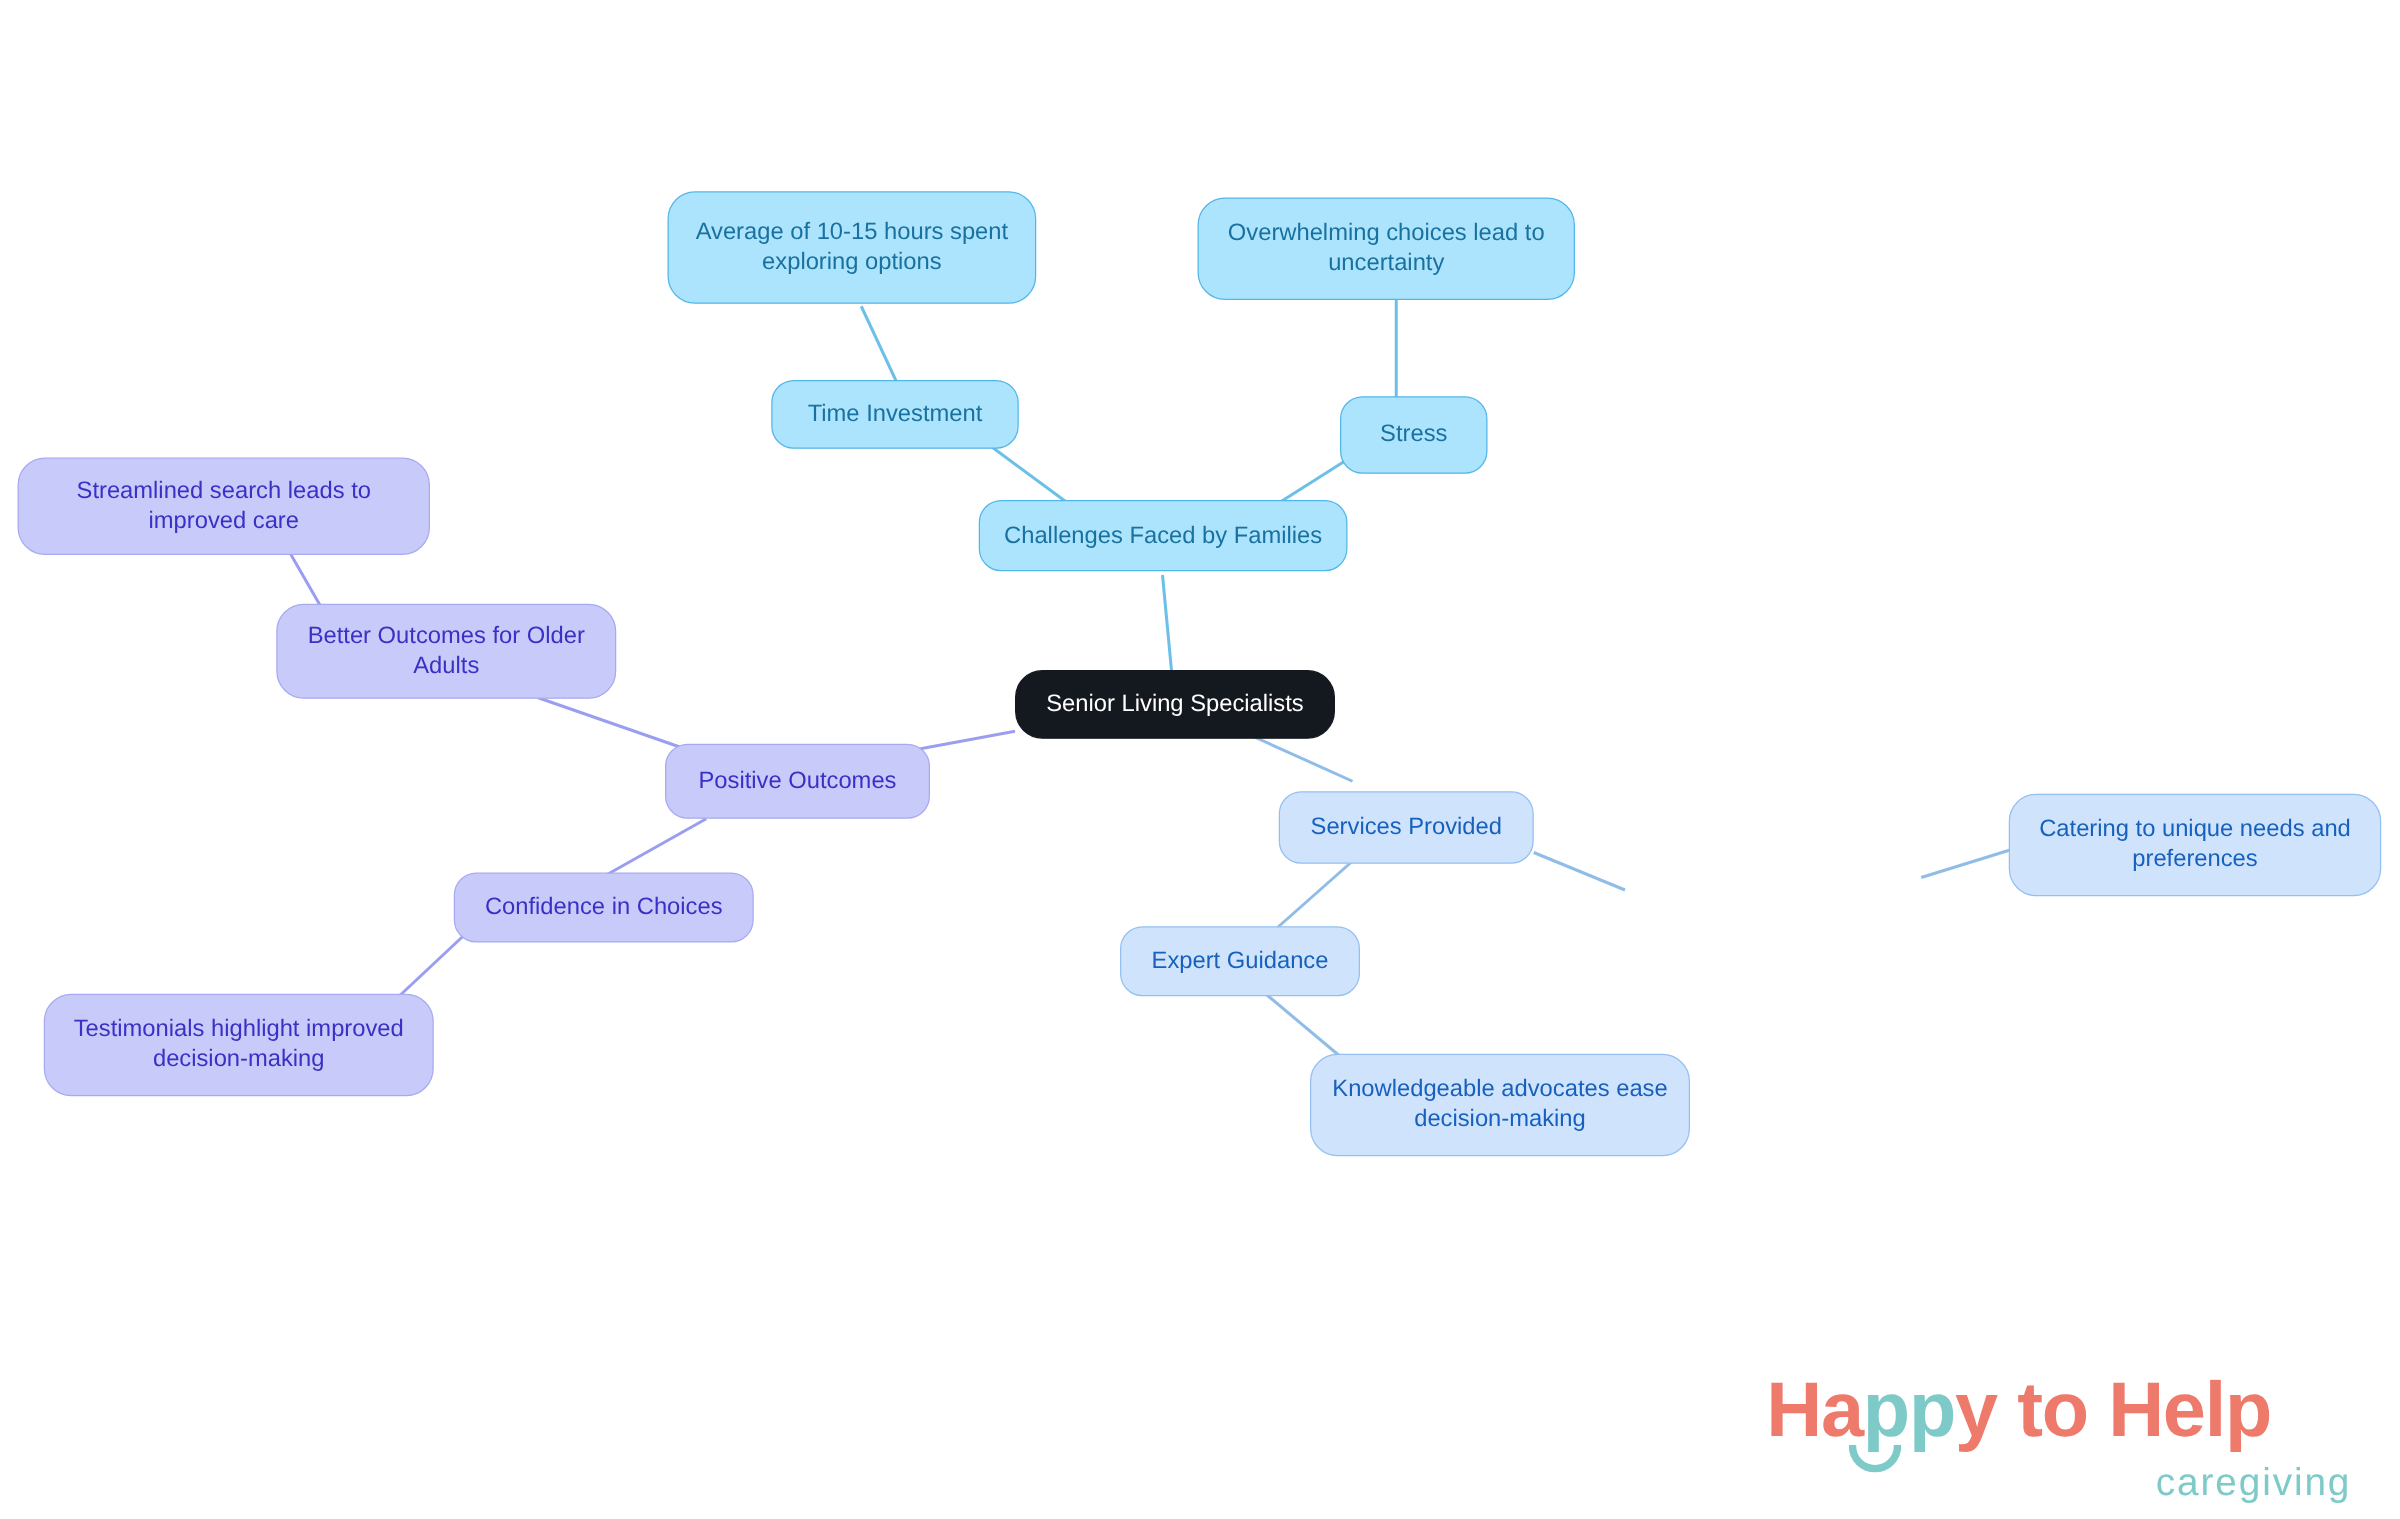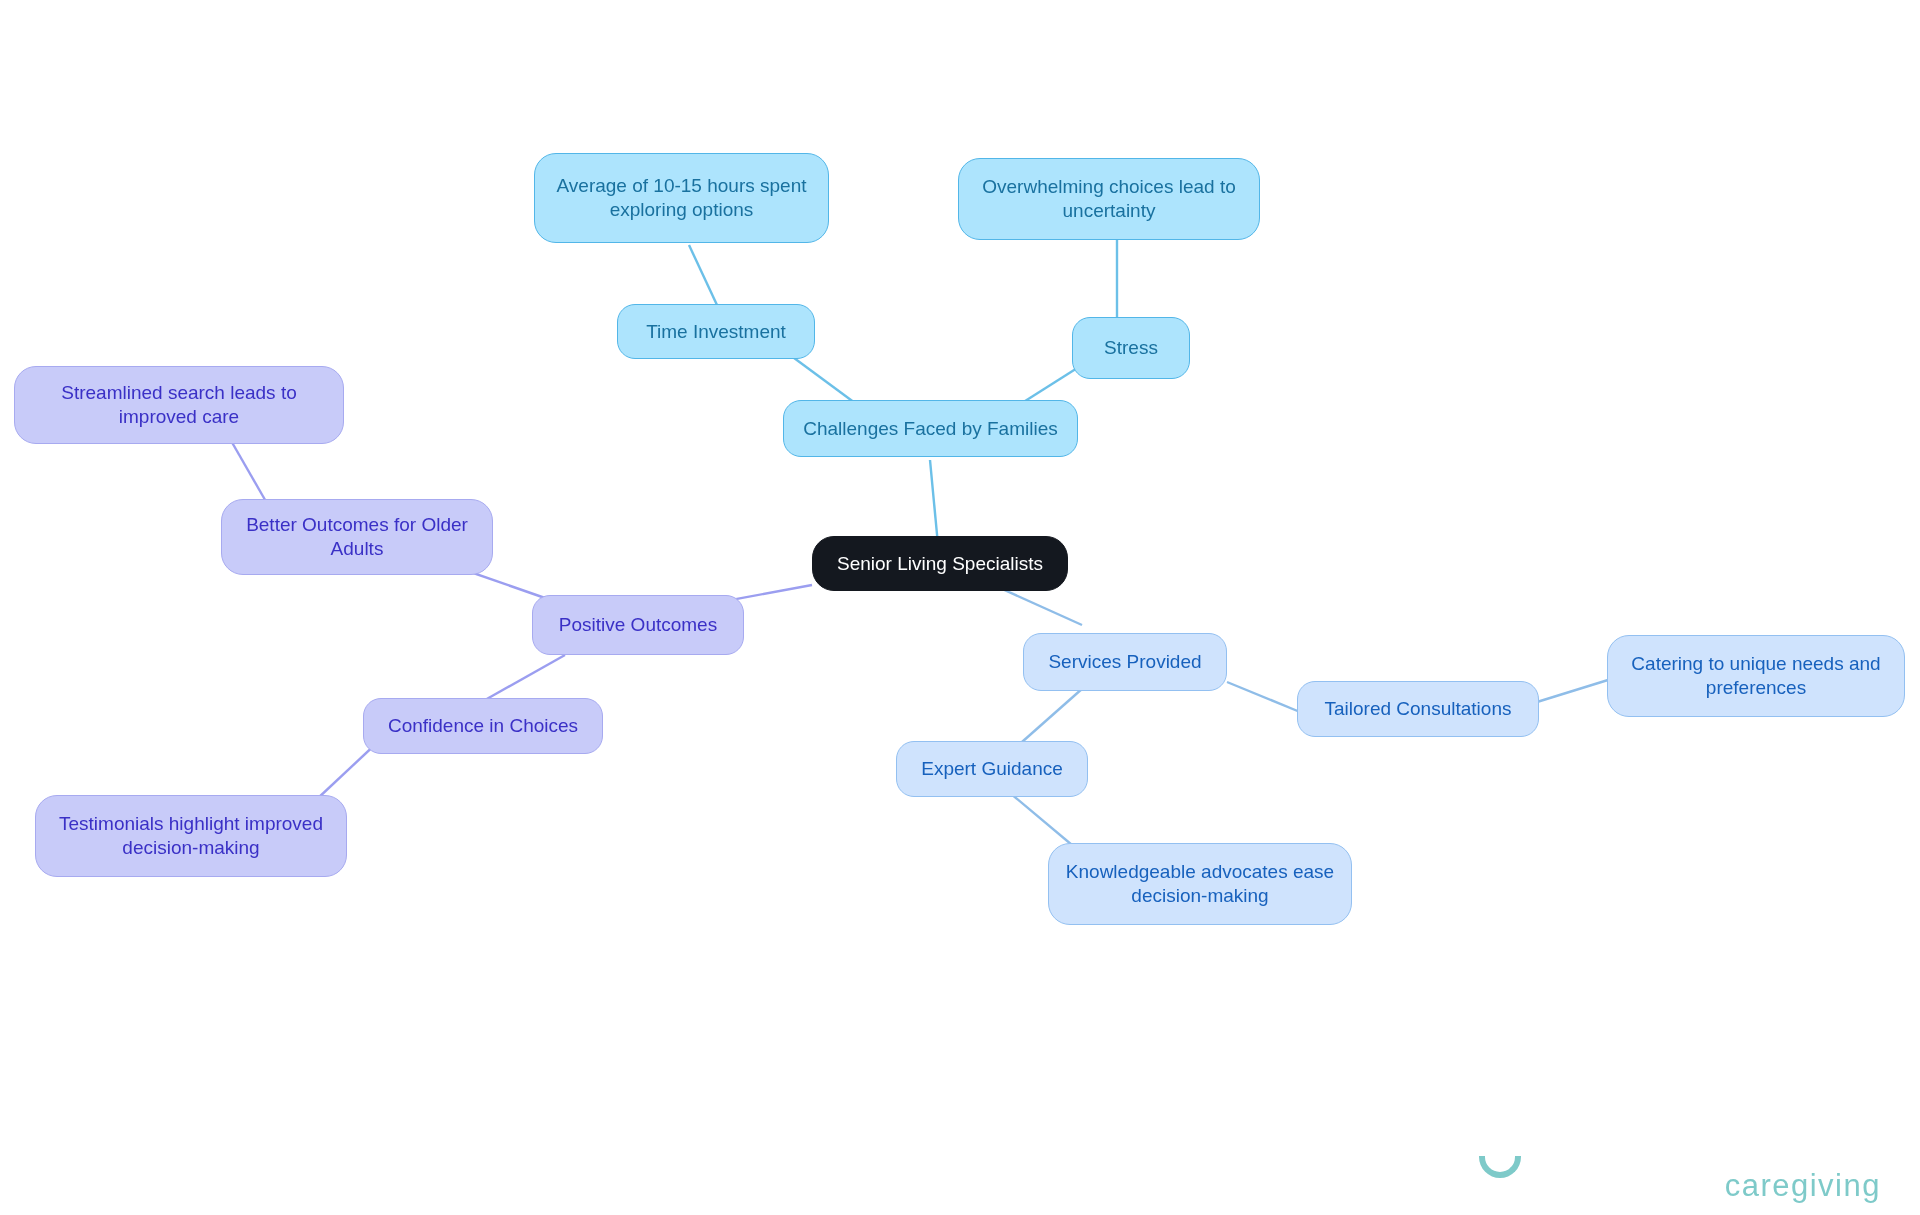--- a/index.html
+++ b/index.html
@@ -158,54 +158,52 @@
   </div>
 
   <div class="node node-cyan" style="left:958px; top:158px; width:302px; height:82px; border-radius:22px;">
     <span>Overwhelming choices lead to uncertainty</span>
   </div>
 
   <div class="node node-purple" style="left:532px; top:595px; width:212px; height:60px;">
     <span>Positive Outcomes</span>
   </div>
 
-  <div class="node node-purple" style="left:221px; top:499px; width:272px; height:76px; border-radius:22px;">
+  <div class="node node-purple" style="left:221px; top:483px; width:272px; height:76px; border-radius:22px;">
     <span>Better Outcomes for Older Adults</span>
   </div>
 
   <div class="node node-purple" style="left:14px; top:366px; width:330px; height:78px; border-radius:22px;">
     <span>Streamlined search leads to improved care</span>
   </div>
 
   <div class="node node-purple" style="left:363px; top:698px; width:240px; height:56px;">
     <span>Confidence in Choices</span>
   </div>
 
   <div class="node node-purple" style="left:35px; top:795px; width:312px; height:82px; border-radius:22px;">
     <span>Testimonials highlight improved decision-making</span>
   </div>
 
   <div class="node node-blue" style="left:1023px; top:633px; width:204px; height:58px;text-align:right;">
     <span>Services Provided</span>
   </div>
 
-  <div class="node node-blue" style="left:1297px; top:681px; width:242px; height:56px;">
-    <span>Tailored Consultations</span>
-  </div>
 
   <div class="node node-blue" style="left:1607px; top:635px; width:298px; height:82px; border-radius:22px;">
     <span>Catering to unique needs and preferences</span>
   </div>
 
   <div class="node node-blue" style="left:896px; top:741px; width:192px; height:56px;">
     <span>Expert Guidance</span>
   </div>
 
   <div class="node node-blue" style="left:1048px; top:843px; width:304px; height:82px; border-radius:22px;">
     <span>Knowledgeable advocates ease decision-making</span>
   </div>
 
   <div id="logo">
+    <div id="logo-main"><span class="coral">Ha</span><span class="teal">pp</span><span class="coral">y</span><span class="coral">&nbsp;</span><span class="coral">to</span><span class="coral">&nbsp;</span><span class="coral">Help</span></div>
     <div id="logo-smile"></div>
     <div id="logo-sub">caregiving</div>
   </div>
 
 </div>
 
 </body></html>

